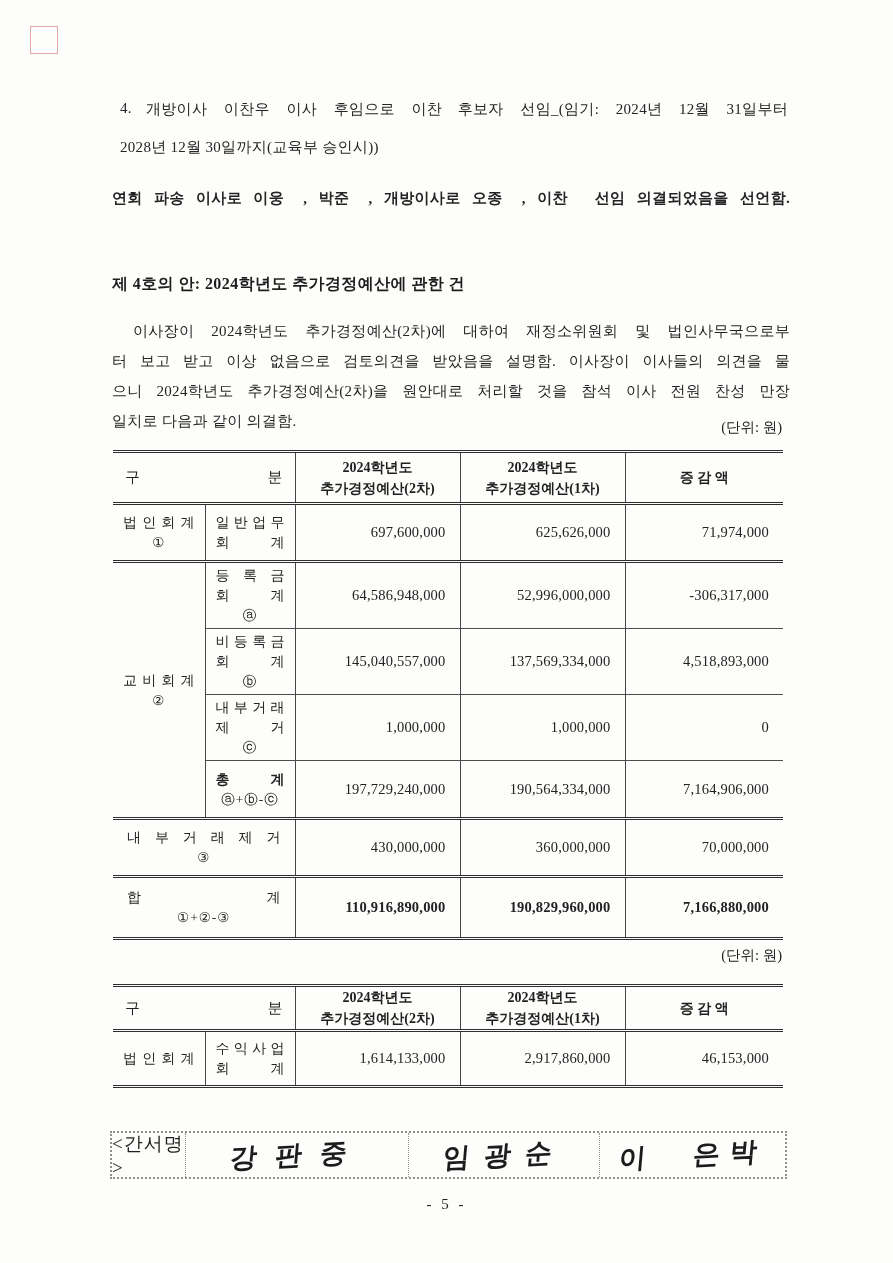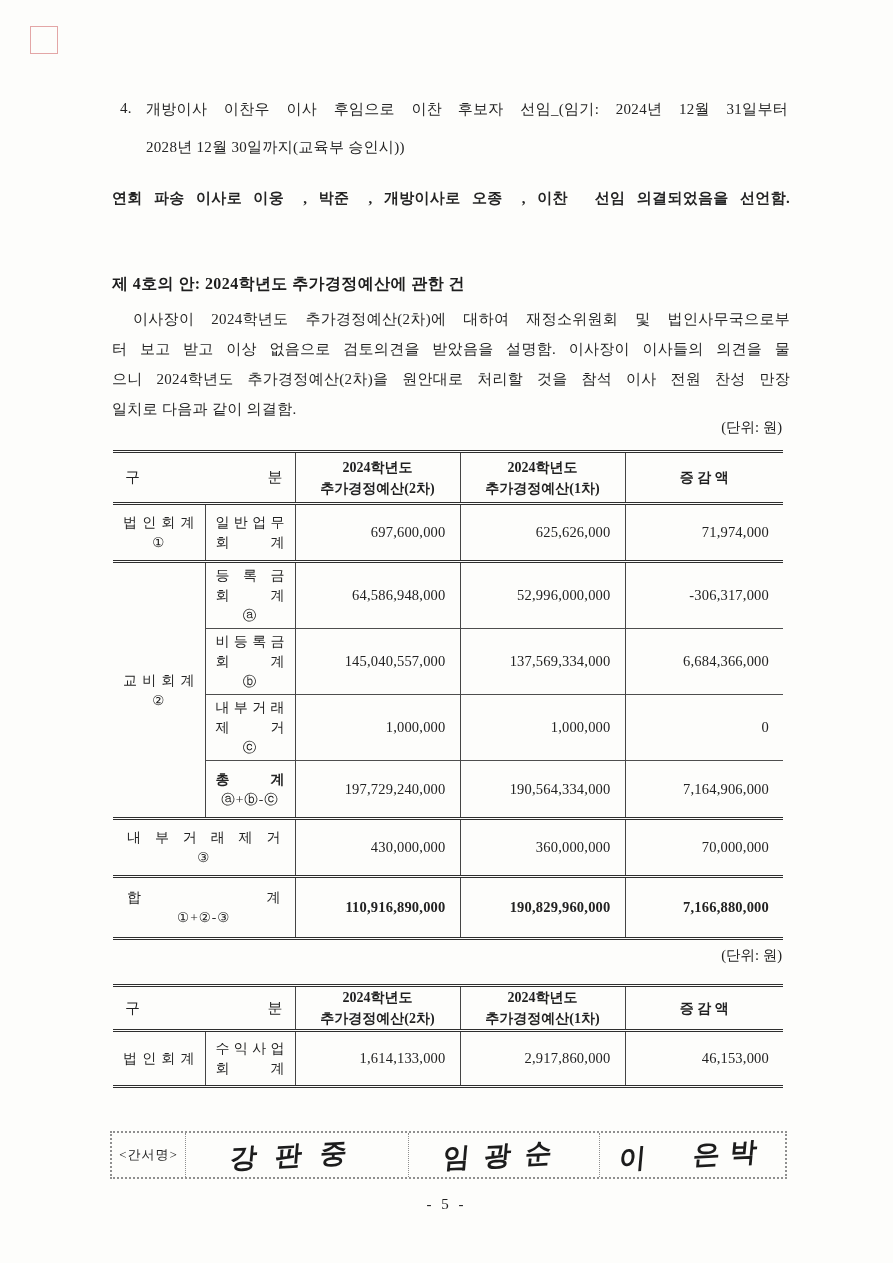--- a/index.html
+++ b/index.html
@@ -10,25 +10,25 @@
   
   .stamp{left:30px;top:26px;width:26px;height:26px;border:1px solid rgba(214,120,120,.65);}
 
   
   .bodytext{font-size:15px;letter-spacing:.3px;color:#242424;}
   .just{text-align:justify;text-align-last:justify;}
   #item4{left:120px;top:100px;width:668px;}
   .item4-line1{display:flex;}
   .item4-marker{flex:none;width:26px;font-size:15px;}
   .item4-text{flex:1;}
-  .item4-line2{margin-left:26px;margin-top:19px;}
+  .item4-line2{margin-top:19px;}
   #declaration{left:112px;top:189px;width:678px;font-weight:bold;}
   #agenda-heading{left:112px;top:274px;width:678px;font-size:16px;font-weight:bold;letter-spacing:.4px;color:#1d1d1d;}
   #agenda-body{left:112px;top:304px;width:678px;line-height:30px;}
-  #agenda-body .ind{text-indent:21px;}
+  #agenda-body .ind{text-indent:21px;margin-top:12px;}
   .unit-label{width:678px;left:104px;text-align:right;font-size:14.5px;}
   #unit1{top:418px;}
   #unit2{top:946px;}
 
   
   table{border-collapse:collapse;table-layout:fixed;width:670px;
         border-top:3px double #2e2e2e;border-bottom:3px double #2e2e2e;}
   #table1{left:113px;top:450px;}
   #table2{left:113px;top:984px;}
   td,th{padding:0;vertical-align:middle;font-weight:normal;}
@@ -42,21 +42,21 @@
   .wide .lines{padding:3px 14px;}
   .spread{display:flex;justify-content:space-between;}
   .tag{text-align:center;font-size:13.5px;letter-spacing:1px;}
   .num{text-align:right;padding-right:14px;font-size:14.5px;letter-spacing:.2px;}
   .bold{font-weight:bold;}
 
   
   #sigbox{left:110px;top:1131px;width:677px;height:48px;display:flex;border:2px dotted #8f8f8f;box-sizing:border-box;}
   .sig-cell{display:flex;align-items:center;justify-content:center;border-left:1px dotted #8f8f8f;overflow:hidden;}
   .sig-cell.first{border-left:none;}
-  .sig-label{font-size:13px;letter-spacing:1px;text-align:right;}
+  .sig-label{font-size:19px;letter-spacing:1px;}
   .sig{font-size:27px;font-weight:600;color:#1c1c1c;transform:rotate(-3deg) skewX(-8deg);white-space:pre;}
   .s1{letter-spacing:18px;}
   .s2{letter-spacing:14px;}
   .s3{letter-spacing:10px;}
   .w-label{width:73px;flex:none;}
   .w-s1{width:222px;flex:none;}
   .w-s2{width:190px;flex:none;}
   .w-s3{flex:1;}
 
   #pageno{left:0;top:1196px;width:893px;text-align:center;font-size:15px;letter-spacing:3px;}
@@ -188,21 +188,21 @@
               </div>
         <div class="spread">
                 <span>회</span>
                 <span>계</span>
               </div>
         <div class="tag">ⓑ</div>
             </div>
       </td>
       <td class="vline num">145,040,557,000</td>
       <td class="vline num">137,569,334,000</td>
-      <td class="vline num">6,684,366,000</td>
+      <td class="vline num">4,518,893,000</td>
     </tr>
     <tr class="sep-thin h58">
       <td class="vline">
         <div class="lines">
               <div class="spread">
                 <span>내</span>
                 <span>부</span>
                 <span>거</span>
                 <span>래</span>
               </div>

